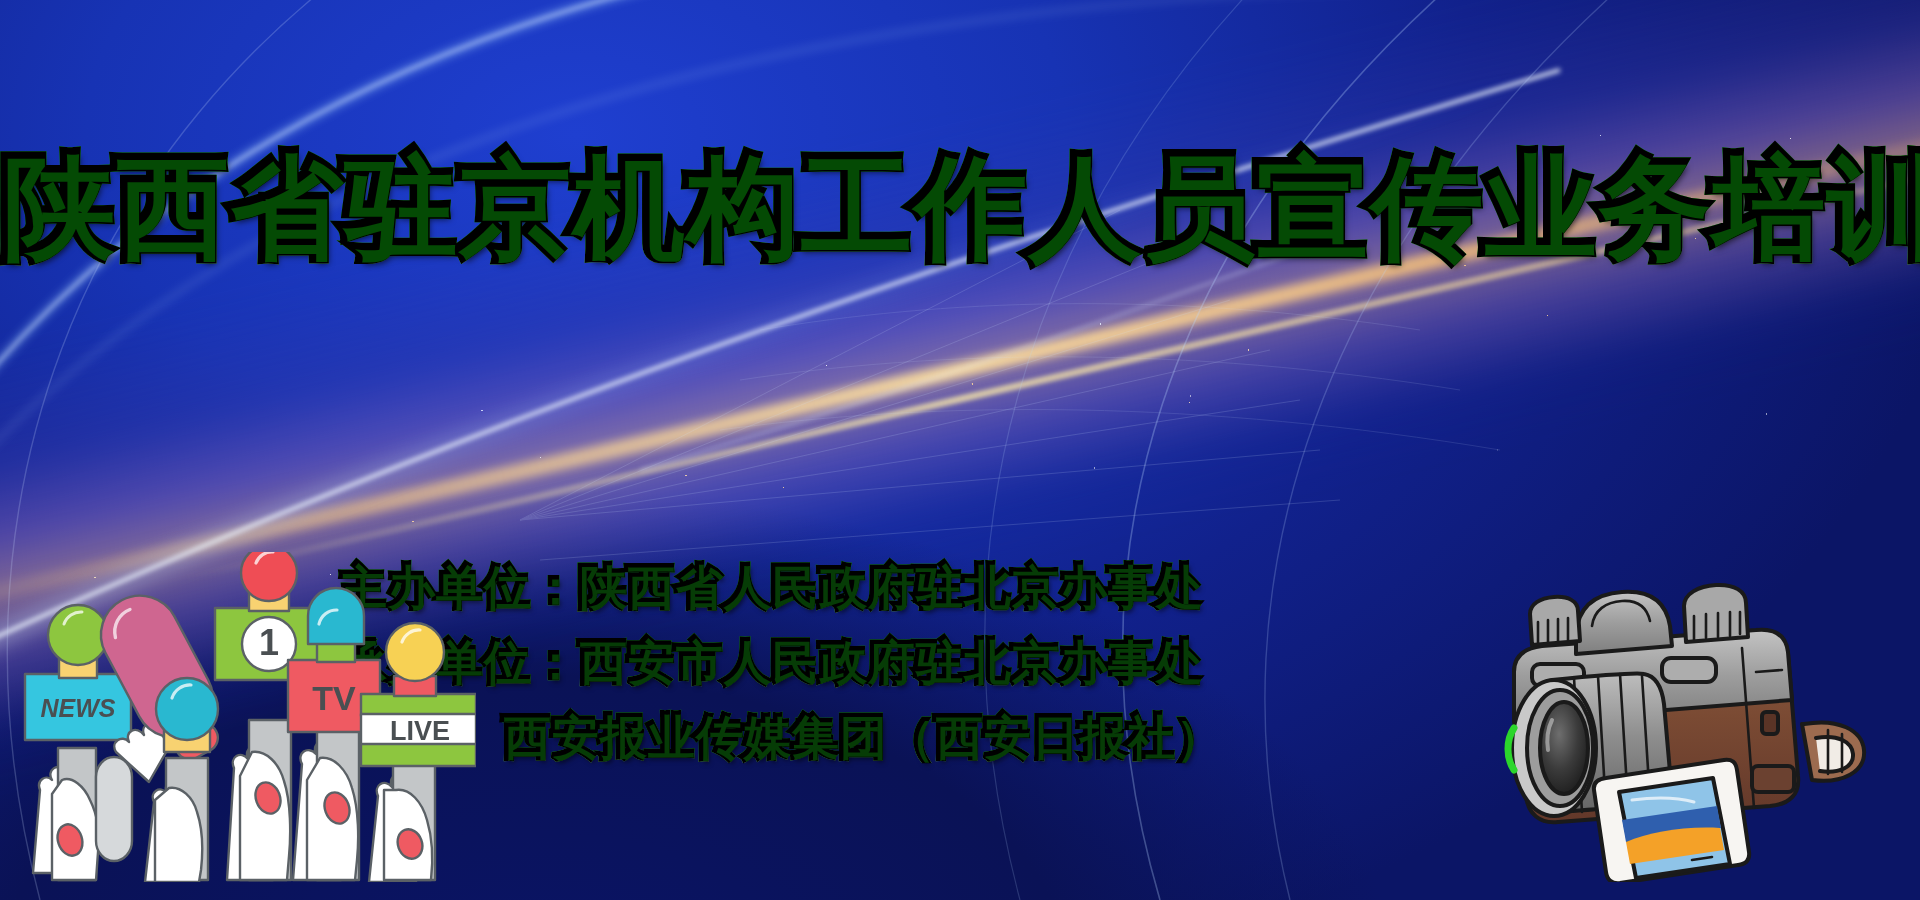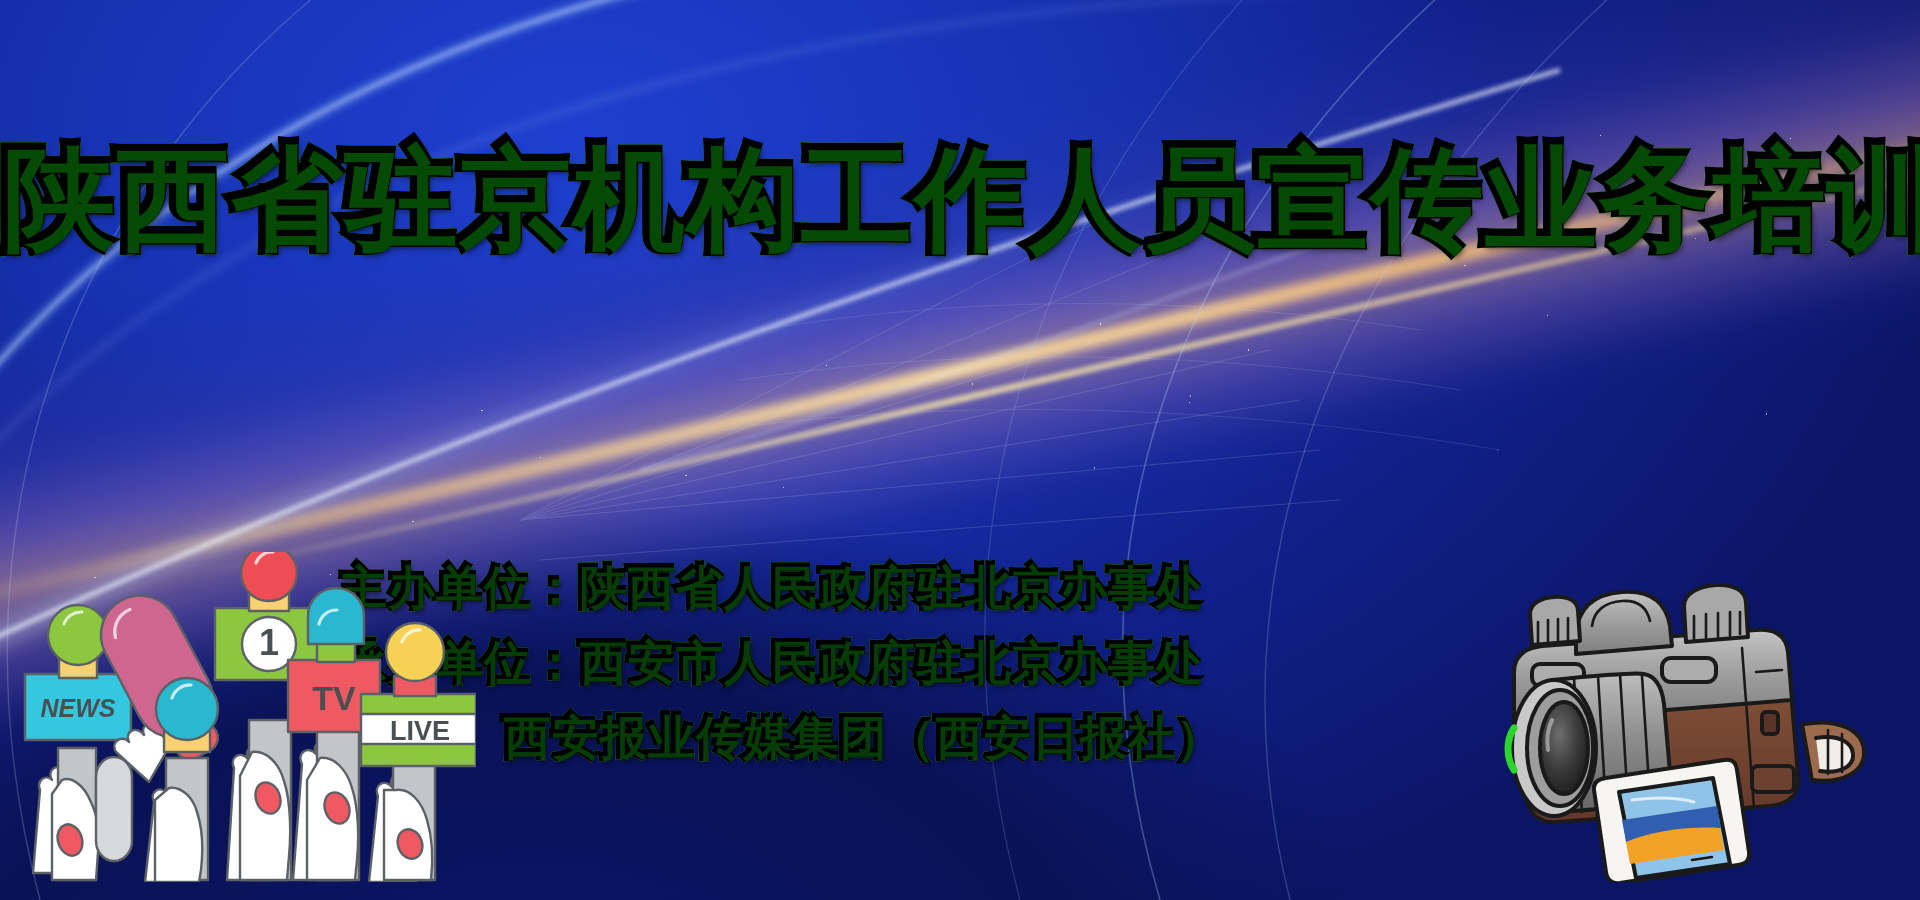--- a/index.html
+++ b/index.html
@@ -109,21 +109,21 @@
   }
   
   .arcs{position:absolute;inset:0;}
   .arcs svg{position:absolute;inset:0;width:100%;height:100%;}
 
   
   .title{
     position:absolute;
     left:0;top:146px;width:100%;
     text-align:center;
-    font-family:Liberation Mono, monospace;
+    font-family:Liberation Sans, sans-serif;
     font-weight:bold;
     font-size:112px;
     line-height:1.08;
     letter-spacing:2px;
     color:#1ae01a;
     white-space:nowrap;
     -webkit-text-stroke:9px #000;
     paint-order:stroke fill;
     text-shadow:
        3px 3px 0 #044a04,

